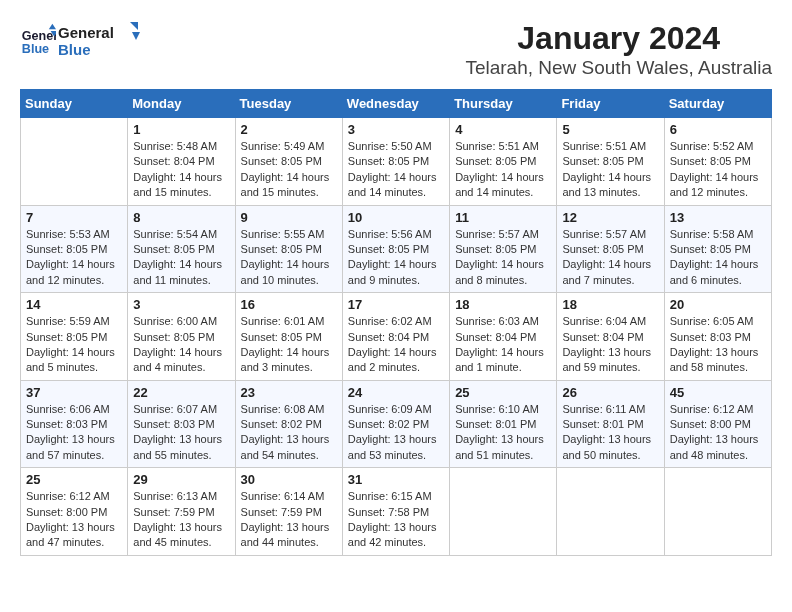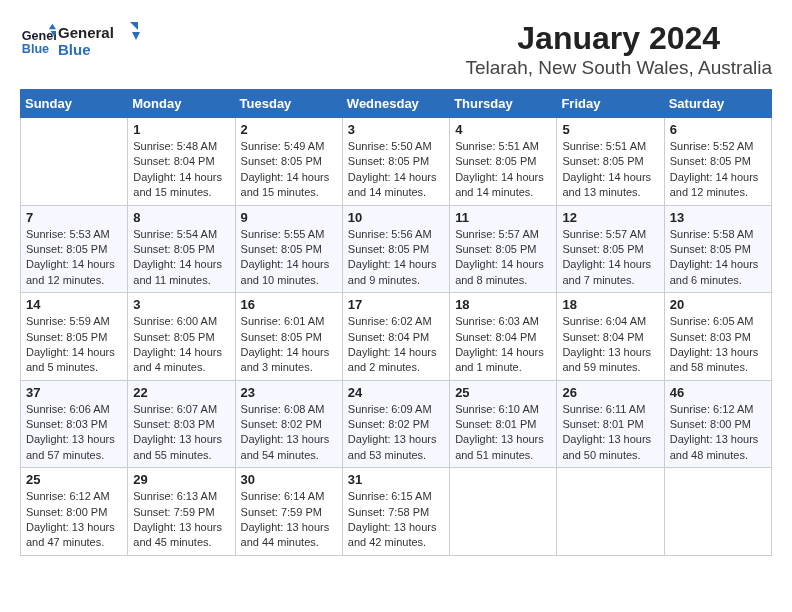--- a/index.html
+++ b/index.html
@@ -225,21 +225,21 @@
         </td>
         <td>
           <span class="cell-date">25</span>
           <div class="cell-info">Sunrise: 6:10 AM<br>Sunset: 8:01 PM<br>Daylight: 13 hours and 51 minutes.</div>
         </td>
         <td>
           <span class="cell-date">26</span>
           <div class="cell-info">Sunrise: 6:11 AM<br>Sunset: 8:01 PM<br>Daylight: 13 hours and 50 minutes.</div>
         </td>
         <td>
-          <span class="cell-date">46</span>
+          <span class="cell-date">45</span>
           <div class="cell-info">Sunrise: 6:12 AM<br>Sunset: 8:00 PM<br>Daylight: 13 hours and 48 minutes.</div>
         </td>
       </tr>
       <tr>
         <td>
           <span class="cell-date">25</span>
           <div class="cell-info">Sunrise: 6:12 AM<br>Sunset: 8:00 PM<br>Daylight: 13 hours and 47 minutes.</div>
         </td>
         <td>
           <span class="cell-date">29</span>

